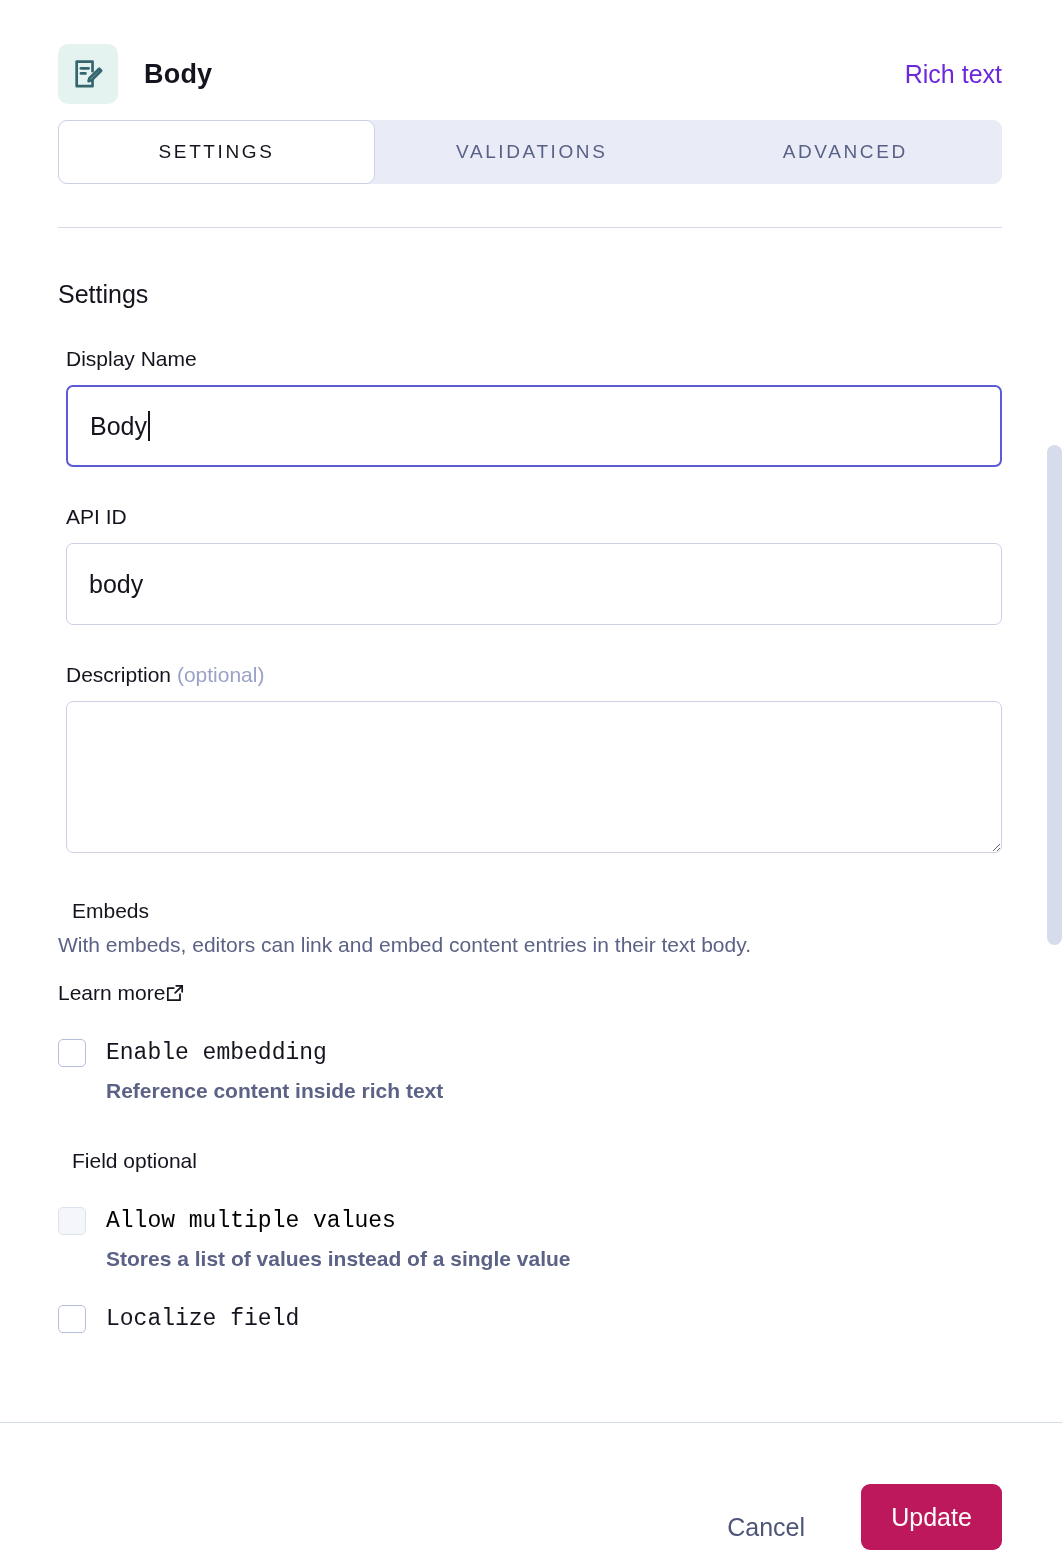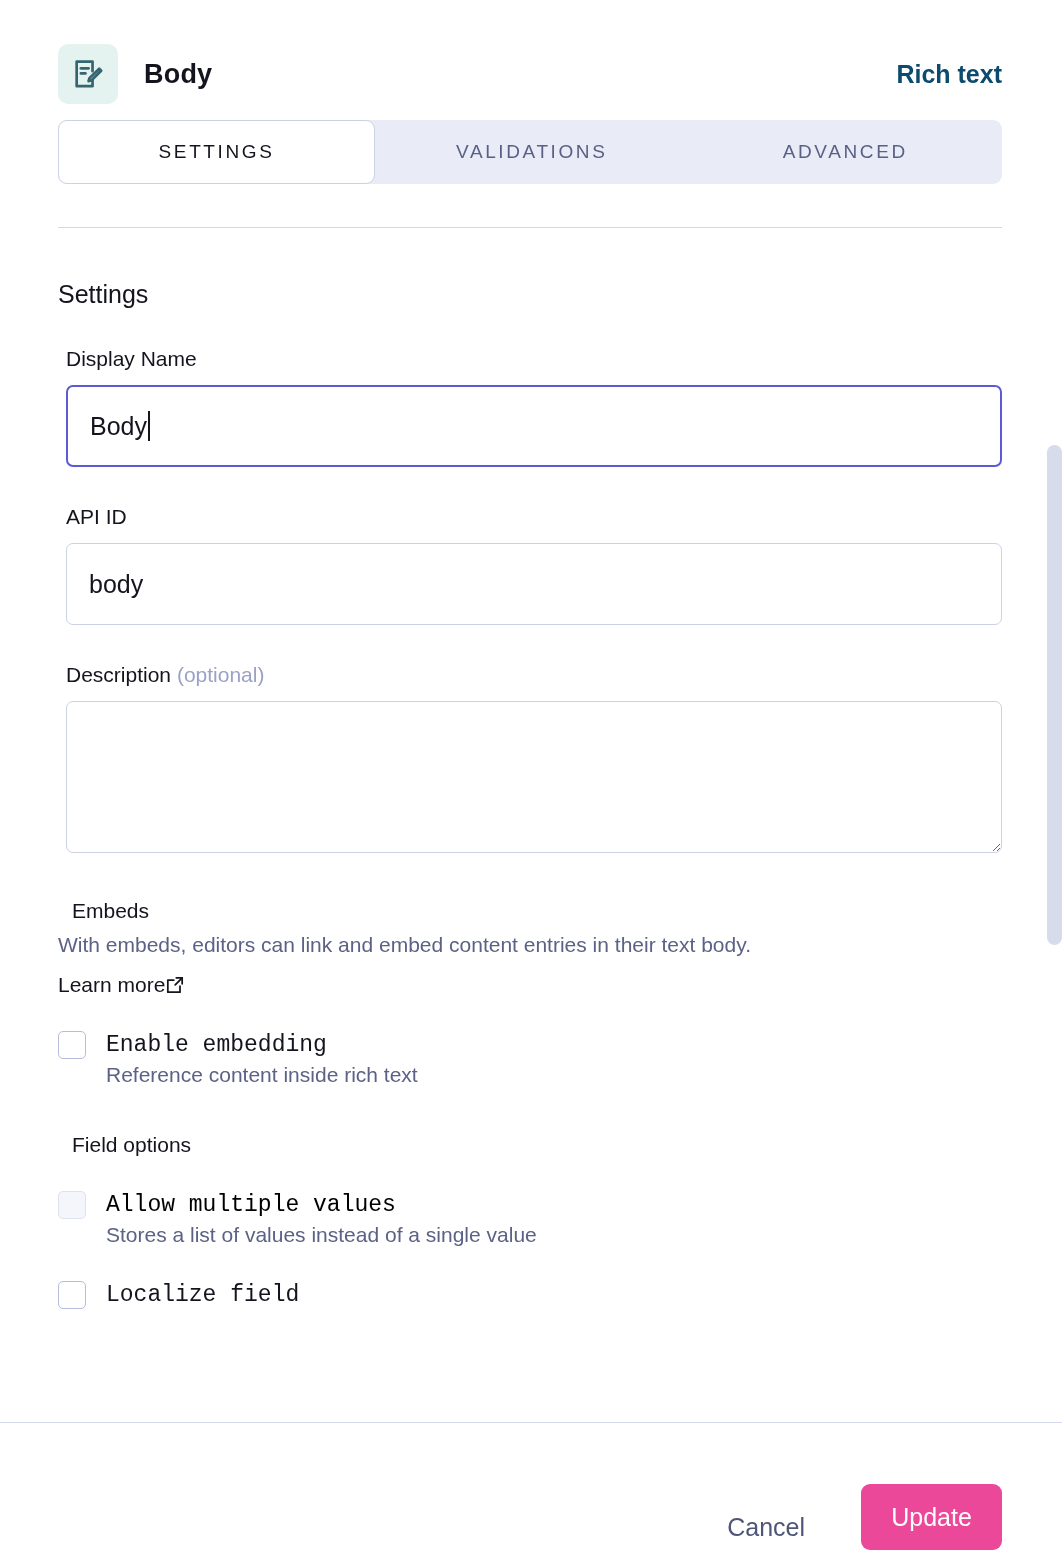--- a/index.html
+++ b/index.html
@@ -38,22 +38,22 @@
   .header-title {
     font-size: 27px;
     font-weight: bold;
     letter-spacing: 0.2px;
     color: #14141e;
     margin-left: 26px;
   }
   .header-type {
     margin-left: auto;
     font-size: 25px;
-    color: #0c4a6e;
-    font-weight: bold;
+    color: #6d28d9;
+    font-weight: normal;
     text-align: right;
   }
 
   
   .tabs-wrap {
     padding: 0 60px 0 58px;
   }
   .tabs {
     display: flex;
     background: #e9ecf6;
@@ -169,21 +169,21 @@
     font-size: 21px;
     color: #14141e;
     margin: 0 0 8px 14px;
   }
   .learn-more {
     display: inline-flex;
     align-items: center;
     font-size: 21px;
     color: #14141e;
     text-decoration: none;
-    margin-top: 0;
+    margin-top: 8px;
     cursor: pointer;
   }
   .learn-more svg { display: block; }
 
   
   .checkbox-row {
     display: flex;
     align-items: center;
     margin-top: 34px;
     font-family: Liberation Mono, monospace;
@@ -204,21 +204,22 @@
   }
   .cb-label {
     font-size: 23px;
     color: #14141e;
     margin-left: 20px;
   }
   .cb-label.disabled { color: #000000; }
   .cb-sub {
     font-size: 21px;
     color: #5b6285;
-    margin: 4px 0 0 48px;
+    margin: 12px 0 0 48px;
+    font-weight: bold;
   }
 
   
   .scroll-track {
     position: absolute;
     right: 0;
     top: 220px;
     width: 15px;
     height: 1202px;
     background: transparent;
@@ -258,21 +259,21 @@
   .btn-cancel {
     background: none;
     border: none;
     font-family: "Liberation Sans", sans-serif;
     font-size: 25px;
     color: #4e5578;
     cursor: pointer;
     padding: 8px 4px;
   }
   .btn-update {
-    background: #ec4899;
+    background: #be185d;
     border: none;
     border-radius: 9px;
     color: #ffffff;
     font-family: "Liberation Sans", sans-serif;
     font-size: 25px;
     padding: 0 30px;
     height: 66px;
     min-width: 141px;
     cursor: pointer;
   }
@@ -344,21 +345,21 @@
     </a>
 
     <div class="checkbox-row">
       <span class="cb"></span>
       <span class="cb-label">Enable embedding</span>
     </div>
     <p class="cb-sub">Reference content inside rich text</p>
   </div>
 
   <div class="sub-section">
-    <p class="sub-title">Field options</p>
+    <p class="sub-title">Field optional</p>
 
     <div class="checkbox-row">
       <span class="cb disabled"></span>
       <span class="cb-label disabled">Allow multiple values</span>
     </div>
     <p class="cb-sub">Stores a list of values instead of a single value</p>
 
     <div class="checkbox-row">
       <span class="cb"></span>
       <span class="cb-label">Localize field</span>

